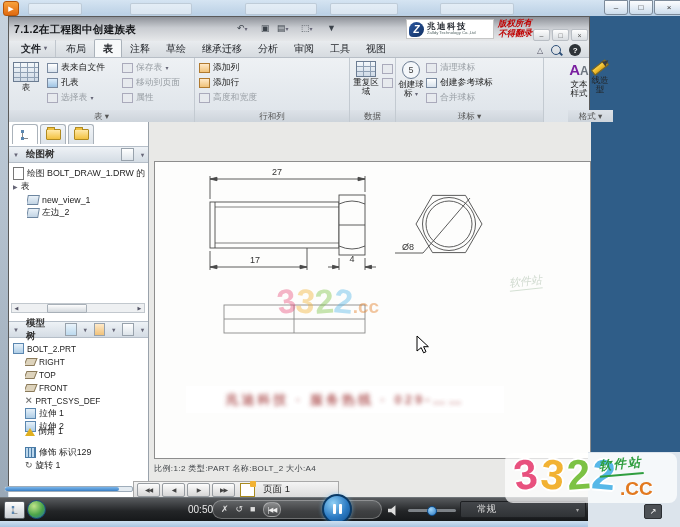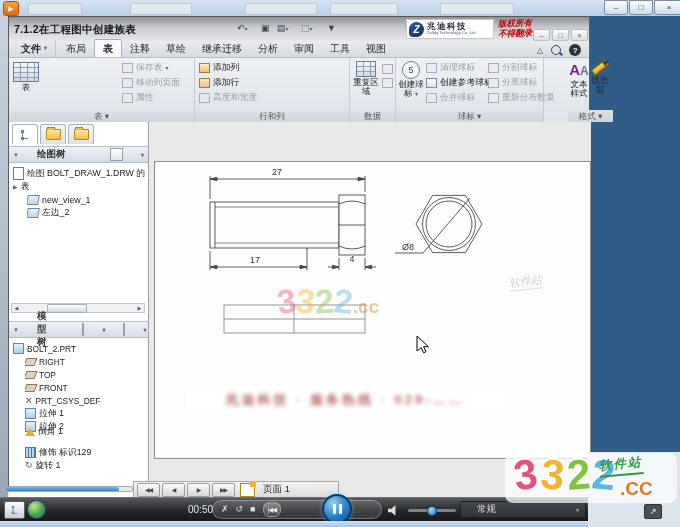--- a/index.html
+++ b/index.html
@@ -80,21 +80,21 @@
   #lpanel{left:0;top:105px;width:140px;height:375px;background:#fff;border-right:1px solid #9aa2ab;box-sizing:border-box}
   .ptab{width:24px;height:19px;border:1px solid #aab2ba;border-bottom:none;border-radius:3px 3px 0 0;background:linear-gradient(#f2f5f8,#dde3e9);display:flex;align-items:center;justify-content:center}
   .ptab.active{background:#fff}
   .treeglyph{width:10px;height:12px;background:
      linear-gradient(#5b87b0,#5b87b0) 1px 1px/3px 3px no-repeat,
      linear-gradient(#5b87b0,#5b87b0) 1px 8px/3px 3px no-repeat,
      linear-gradient(#888,#888) 2px 4px/1px 5px no-repeat,
      linear-gradient(#888,#888) 2px 9.5px/6px 1px no-repeat}
   .folder{width:13px;height:9px;background:linear-gradient(#ffe9a8,#f2c140);border:1px solid #b08a20;border-radius:1px;position:relative}
   .folder::before{content:"";position:absolute;left:0;top:-3px;width:6px;height:2px;background:#f2c140;border:1px solid #b08a20;border-bottom:none;border-radius:1px 1px 0 0}
-  .phdr{position:absolute;left:0;width:139px;height:17px;background:linear-gradient(#eef2f6,#d4dce4);border-top:1px solid #b5bec8;border-bottom:1px solid #b5bec8;display:flex;align-items:center;font-size:9.5px;font-weight:bold;color:#333;padding:0 4px;box-sizing:border-box;gap:18px}
+  .phdr{position:absolute;left:0;width:139px;height:17px;background:linear-gradient(#eef2f6,#d4dce4);border-top:1px solid #b5bec8;border-bottom:1px solid #b5bec8;display:flex;align-items:center;font-size:9.5px;font-weight:bold;color:#333;padding:0 4px;box-sizing:border-box;gap:7px}
   .phdr .sp{flex:1}
   .hico{width:11px;height:11px;border:1px solid #98a2ac;background:linear-gradient(#fff,#dde4ea)}
   .trow{position:absolute;left:4px;height:13px;display:flex;align-items:center;gap:3px;font-size:8.8px;color:#222;white-space:nowrap;overflow:hidden}
   .sheet-ico{width:9px;height:11px;background:#fff;border:1px solid #777;flex:0 0 auto}
   .view-ico{width:10px;height:8px;border:1px solid #6d86a0;background:linear-gradient(#eaf2f9,#c2d4e4);transform:skewX(-10deg);flex:0 0 auto}
   .plane-ico{width:9px;height:6px;border:1px solid #8a7a5a;background:#ddd3bc;transform:skewX(-22deg);flex:0 0 auto}
   .csys-ico{color:#777;font-size:9px;font-weight:bold;flex:0 0 auto;line-height:9px}
   .ext-ico{width:9px;height:9px;border:1px solid #5b87b0;background:linear-gradient(#e6f1fa,#aecde6);flex:0 0 auto}
   .cham-ico{width:0;height:0;border-left:5px solid transparent;border-right:5px solid transparent;border-bottom:8px solid #e0b020;flex:0 0 auto}
   .cos-ico{width:9px;height:9px;border:1px solid #4a7ba6;background:repeating-linear-gradient(to right,#bcd7ec 0 2px,#4a7ba6 2px 3px);flex:0 0 auto}
@@ -225,20 +225,35 @@
     <span id="help-q">?</span>
   </div>
 
   <div class="abs" id="ribbon">
 
     <div class="rgroup" style="left:0;width:186px">
       <div class="rbig" style="left:4px;top:4px">
         <span class="icon-grid"></span>
         <span class="rbig-label">表</span>
       </div>
+      <div class="abs" style="left:38px;top:2px">
+        <div class="ri">
+            <span class="gi"></span>
+            <span>表来自文件</span>
+          </div>
+        <div class="ri">
+            <span class="gi blue"></span>
+            <span>孔表</span>
+          </div>
+        <div class="ri dis">
+            <span class="gi gray"></span>
+            <span>选择表</span>
+            <span class="caret">▾</span>
+          </div>
+      </div>
       <div class="abs" style="left:113px;top:2px">
         <div class="ri dis">
             <span class="gi gray"></span>
             <span>保存表</span>
             <span class="caret">▾</span>
           </div>
         <div class="ri dis">
             <span class="gi gray"></span>
             <span>移动到页面</span>
           </div>
@@ -290,34 +305,20 @@
             <span class="gi gray"></span>
             <span>清理球标</span>
           </div>
         <div class="ri">
             <span class="gi"></span>
             <span>创建参考球标</span>
           </div>
         <div class="ri dis">
             <span class="gi gray"></span>
             <span>合并球标</span>
-          </div>
-      </div>
-      <div class="abs" style="left:92px;top:2px">
-        <div class="ri dis">
-            <span class="gi gray"></span>
-            <span>分割球标</span>
-          </div>
-        <div class="ri dis">
-            <span class="gi gray"></span>
-            <span>分离球标</span>
-          </div>
-        <div class="ri dis">
-            <span class="gi gray"></span>
-            <span>重新分布数量</span>
           </div>
       </div>
       <div class="glabel">球标 ▾</div>
     </div>
 
     <div class="rgroup" style="left:559px;width:45px;border-right:none">
       <div class="rbig" style="left:1px;top:3px;width:20px">
         <span class="AA"><span class="a1">A</span><span class="a2">A</span></span>
         <span class="rbig-label">文本样式</span>
       </div>
@@ -506,20 +507,21 @@
 
     <div class="abs" id="wm-center">
       <b style="color:#e8517e;transform:rotate(-8deg)">3</b><b style="color:#f2b233;transform:rotate(6deg)">3</b><b style="color:#7cc244;transform:rotate(-4deg)">2</b><b style="color:#57b8e8;transform:rotate(5deg)">2</b><span class="cc">.cc</span>
       <span id="wm-site">软件站</span>
     </div>
 
     <div class="abs" id="red-band">
       <span>兆迪科技 · 服务热线 · 029-……</span>
     </div>
 
+    <div class="abs nowrap" id="status-line">比例:1:2   类型:PART   名称:BOLT_2   大小:A4</div>
   </div>
 
   <div class="abs" id="pagenav">
     <div class="navb">◀◀</div>
     <div class="navb">◀</div>
     <div class="navb">▶</div>
     <div class="navb">▶▶</div>
     <div id="newpage"></div>
     <span id="page-label">页面 1</span>
   </div>

